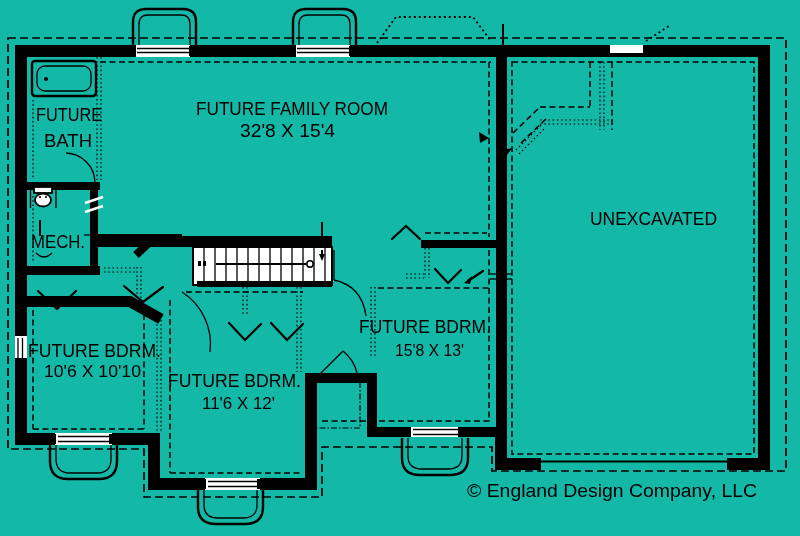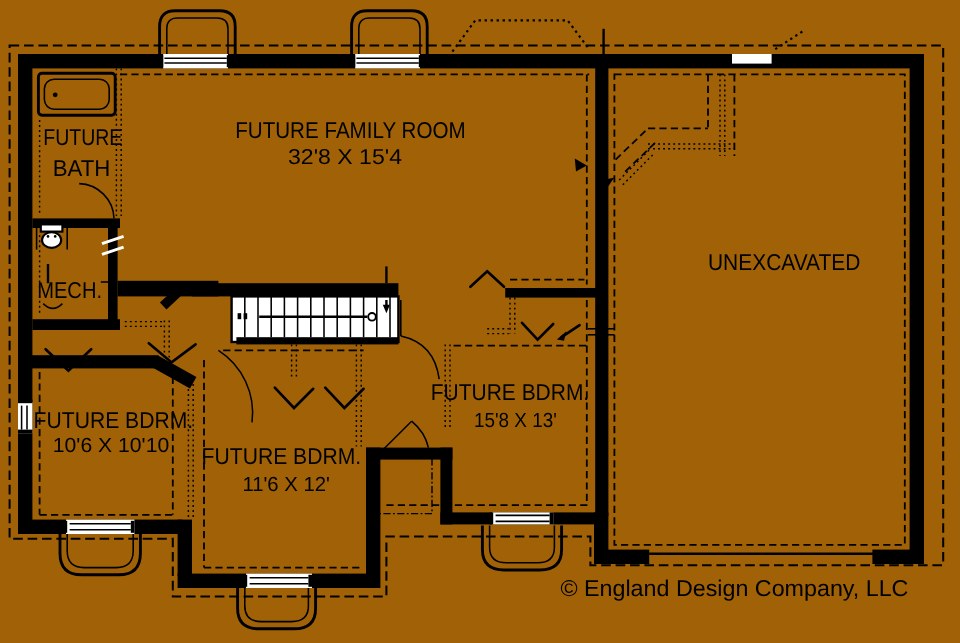--- a/index.html
+++ b/index.html
@@ -1,16 +1,16 @@
 <!DOCTYPE html>
 <html><head>
 <meta charset="utf-8">
 <style>
   html,body{margin:0;padding:0;background:#ffffff;}
-  #canvas{position:relative;width:800px;height:536px;background:#a16207;overflow:hidden;}
+  #canvas{position:relative;width:800px;height:536px;background:#14b8a6;overflow:hidden;}
   svg{display:block;}
   .wall{fill:#000;}
   .white{fill:#fff;}
   .thin{stroke:#000;stroke-width:1.3;fill:none;}
   .med{stroke:#000;stroke-width:2.4;fill:none;}
   .dash{stroke:#000;stroke-width:1.5;fill:none;stroke-dasharray:6,3.5;}
   .dashb{stroke:#000;stroke-width:1.7;fill:none;stroke-dasharray:8,4;}
   .dot2{stroke:#000;stroke-width:1.2;fill:none;stroke-dasharray:1.6,2.6;}
   .dotp{stroke:#000;stroke-width:1.8;fill:none;stroke-dasharray:2,3;stroke-linejoin:round;}
   .chev{stroke:#000;stroke-width:2.2;fill:none;stroke-linecap:round;}

